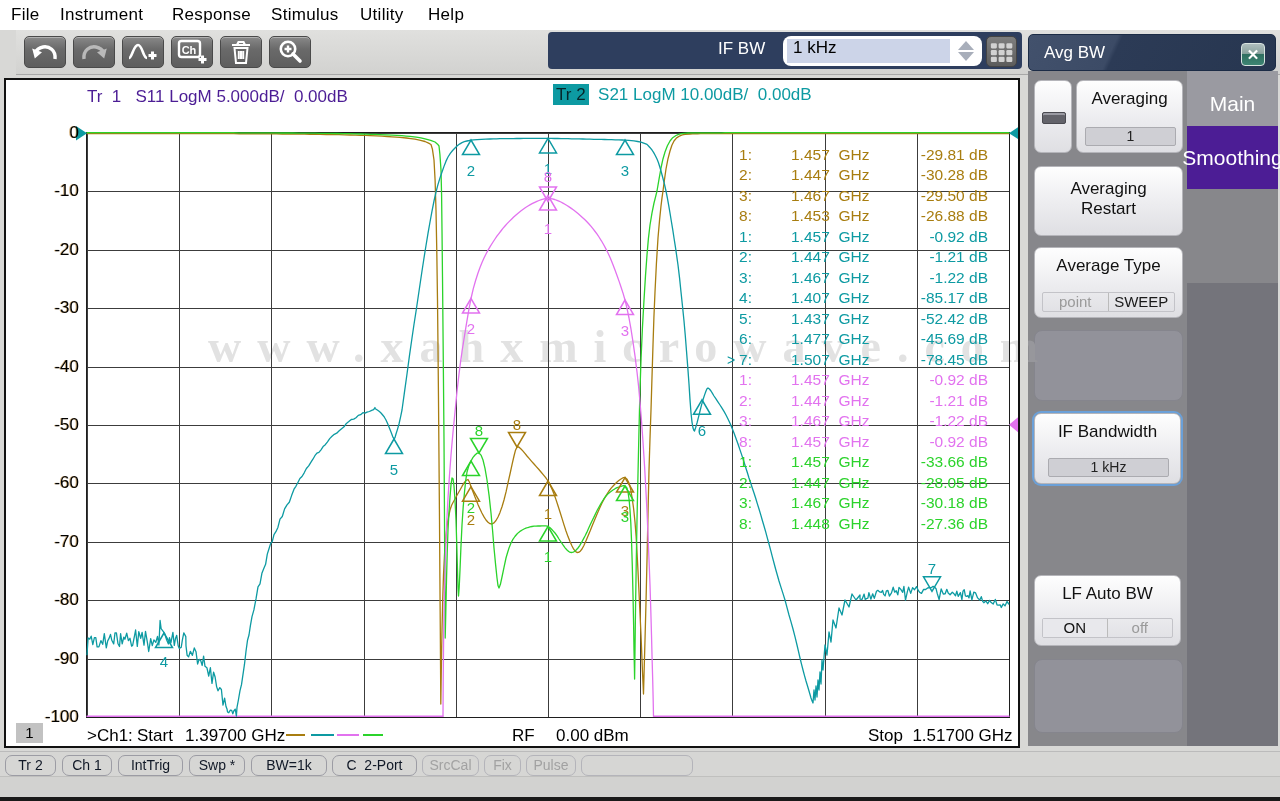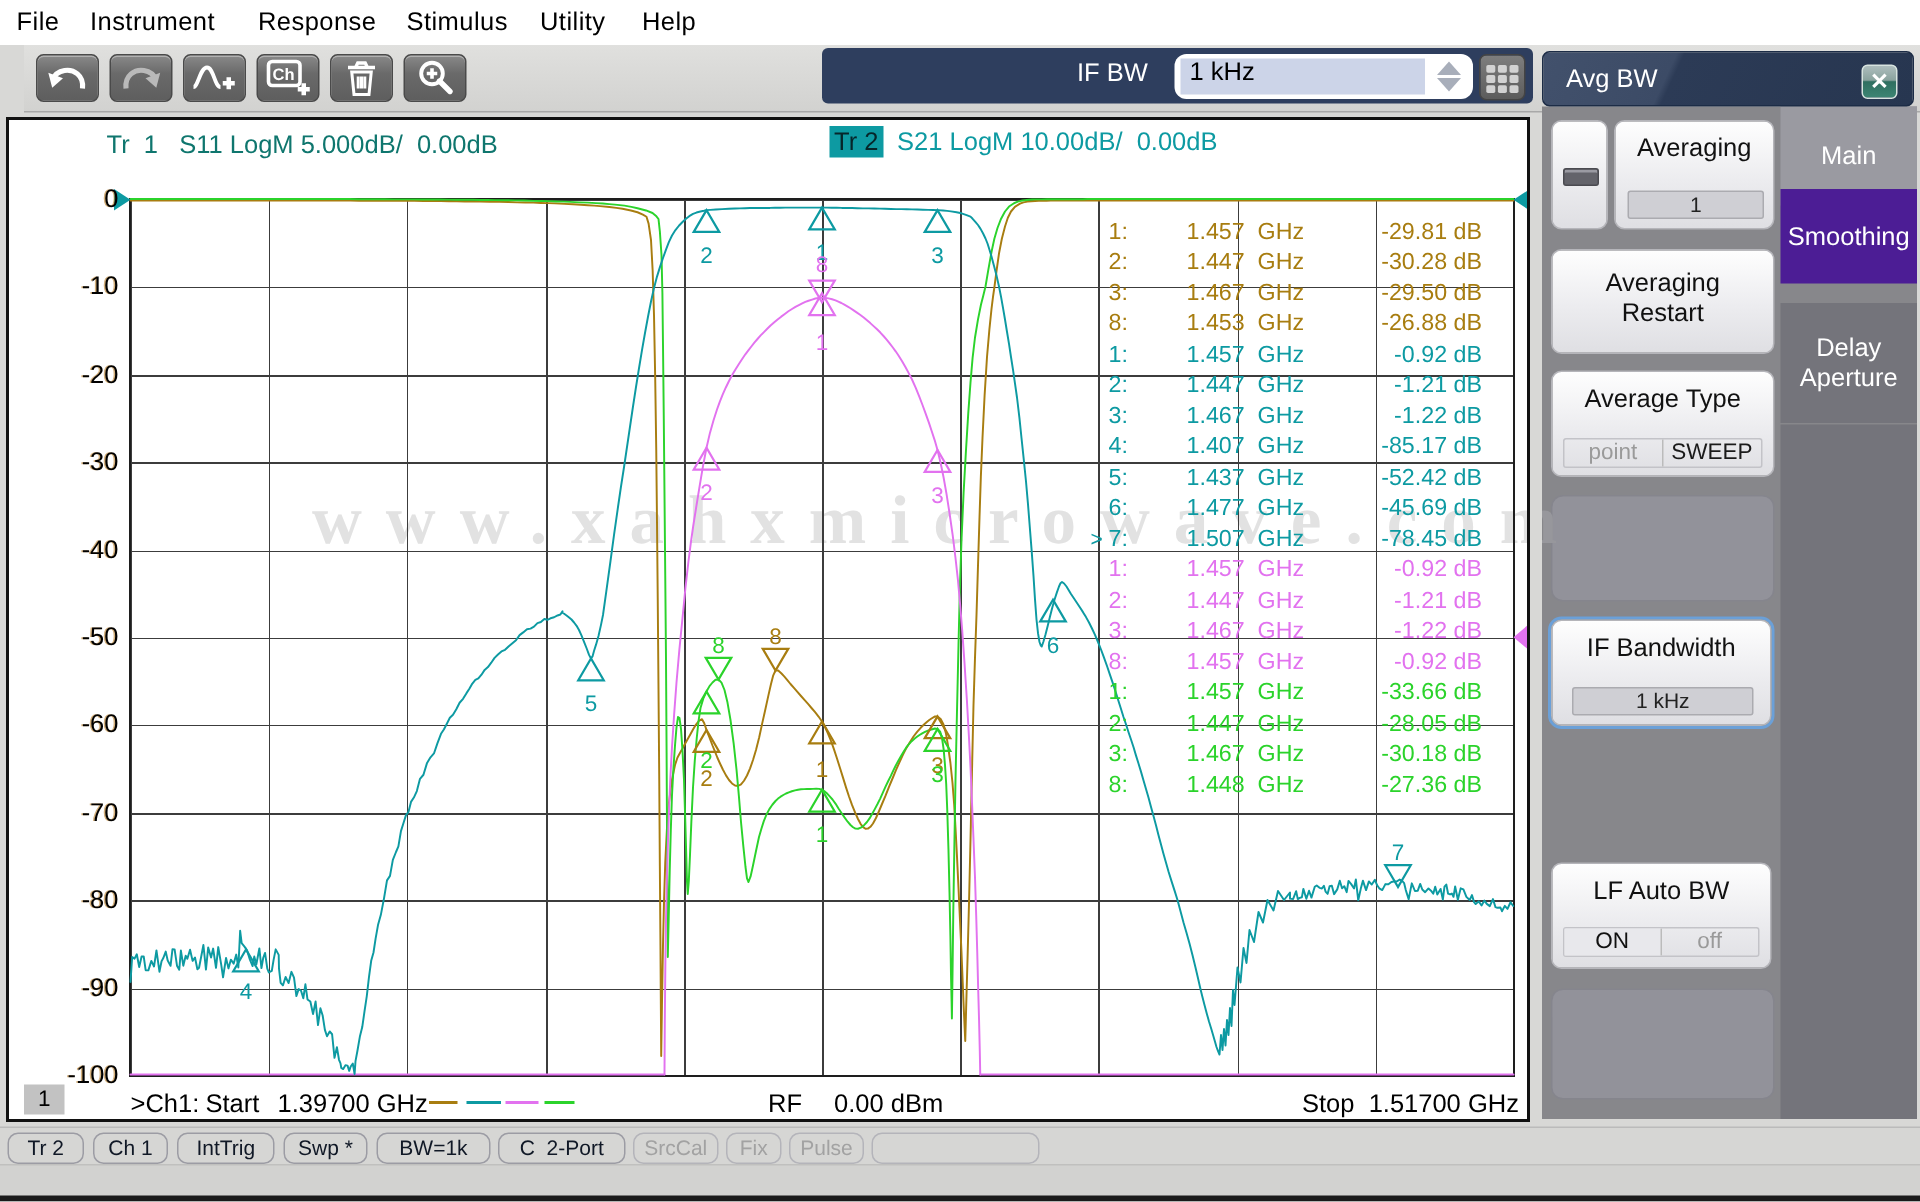--- a/index.html
+++ b/index.html
@@ -31,21 +31,21 @@
 .trow .tv{position:absolute;left:858px;width:130px;text-align:right}
 .btm{position:absolute;font-size:17px;color:#000}
 .dash{position:absolute;height:0;border-top:2.6px solid}
 #ch1box{left:16px;top:723px;width:27px;height:20px;background:#c2c2c2;color:#000;font-size:15px;text-align:center;line-height:20px}
 
 #panel{left:1028px;top:34px;width:250px;height:712px}
 #phead{position:absolute;left:0;top:0;width:248px;height:37px;border-radius:5px;background:linear-gradient(115deg,#42516c 0%,#3c4b66 34%,#2c3b56 36%,#273650 100%);border:1px solid #1c2c46}
 #phead .t{position:absolute;left:15px;top:8px;color:#fff;font-size:17px}
 #pclose{position:absolute;right:10px;top:8px;width:24px;height:23px;border-radius:4px;background:linear-gradient(#aebdbd 0%,#8aa39e 45%,#2f6f60 50%,#3d8573 100%);border:1px solid #d8e4e0;color:#fff;font-size:15px;font-weight:bold;text-align:center;line-height:22px}
 #pbody{position:absolute;left:0;top:37px;width:250px;height:675px;background:#87878b}
-.tab{position:absolute;left:159px;width:91px;color:#fff;font-size:17px;display:flex;align-items:center;justify-content:center;text-align:center}
+.tab{position:absolute;left:159px;width:91px;color:#fff;font-size:21px;display:flex;align-items:center;justify-content:center;text-align:center}
 .wbtn{position:absolute;background:linear-gradient(#fefefe,#ececef 55%,#dfdfe3);border-radius:7px;border:1px solid #b5b5ba;color:#111;font-size:17px;text-align:center}
 .vbox{position:absolute;left:13px;right:11px;height:19px;background:#cfcfd4;border:1px solid #ababb0;border-radius:2px;font-size:14px;color:#222;text-align:center;line-height:17px}
 .ph{position:absolute;left:6px;width:149px;background:#92929a;border-radius:8px;border:1px solid #85858d}
 .seg{position:absolute;left:7px;right:7px;height:20px;border:1px solid #c3c3c8;border-radius:2px;font-size:15px}
 .seg .l,.seg .r{position:absolute;top:0;width:50%;height:100%;line-height:18px;text-align:center}
 .seg .l{left:0;border-right:1px solid #bbb}
 .seg .r{right:0}
 
 #sbar{left:0;top:751px;width:1280px;height:26px;background:#d6d6d4;border-top:1px solid #bbb}
 .sbtn{position:absolute;top:3px;height:21px;border:1px solid #9c9ca4;border-radius:7px;font-size:14px;color:#101826;text-align:center;line-height:19px}
@@ -178,21 +178,21 @@
         <path d="M548.0 526.5 L539.5 541.0 L556.5 541.0 Z" fill="none" stroke="#2bd32b" stroke-width="1.5"></path>
         <path d="M625.0 486.0 L616.5 500.5 L633.5 500.5 Z" fill="none" stroke="#2bd32b" stroke-width="1.5"></path>
         <path d="M471.0 298.5 L462.5 313.0 L479.5 313.0 Z" fill="none" stroke="#e272ef" stroke-width="1.5"></path>
         <path d="M625.0 300.0 L616.5 314.5 L633.5 314.5 Z" fill="none" stroke="#e272ef" stroke-width="1.5"></path>
         <path d="M548.0 195.5 L539.5 210.0 L556.5 210.0 Z" fill="none" stroke="#e272ef" stroke-width="1.5"></path>
         <path d="M548.0 201.5 L539.5 187.0 L556.5 187.0 Z" fill="none" stroke="#e272ef" stroke-width="1.5"></path>
     <path d="M76 126 L87 133.2 L76 140.4 Z" fill="#0d9aa2"></path>
         <path d="M1020 126 L1009 133.2 L1020 140.4 Z" fill="#0d9aa2"></path>
         <path d="M1020 415.5 L1009 424.8 L1020 434 Z" fill="#e272ef"></path>
   </svg>
-  <div class="tl" style="left:71px;top:87px;color:#0f766e">Tr  1   S11 LogM 5.000dB/  0.00dB</div>
+  <div class="tl" style="left:87px;top:87px;color:#4c1d95">Tr  1   S11 LogM 5.000dB/  0.00dB</div>
   <div class="tl" style="left:553px;top:85px"><span style="background:#0d9aa2;color:#06262a;padding:1px 3px">Tr 2</span><span style="color:#0d9aa2">  S21 LogM 10.00dB/  0.00dB</span></div>
   <div class="ylab" style="top:123.0px">0</div>
       <div class="ylab" style="top:181.4px">-10</div>
       <div class="ylab" style="top:239.8px">-20</div>
       <div class="ylab" style="top:298.2px">-30</div>
       <div class="ylab" style="top:356.6px">-40</div>
       <div class="ylab" style="top:415.0px">-50</div>
       <div class="ylab" style="top:473.4px">-60</div>
       <div class="ylab" style="top:531.8px">-70</div>
       <div class="ylab" style="top:590.2px">-80</div>
@@ -323,21 +323,20 @@
   <div class="btm" style="left:556px;top:726px">0.00 dBm</div>
   <div class="btm" style="left:868px;top:726px">Stop&nbsp;&nbsp;1.51700 GHz</div>
   <div class="abs" id="ch1box">1</div>
 </div>
   </div>
 
 <div class="abs" id="panel">
   <div id="pbody">
     <div class="tab" style="top:0;height:66px;background:#9a9aa1">Main</div>
     <div class="tab" style="top:55px;height:63px;background:#4c1d95">Smoothing</div>
-    <div class="tab" style="top:131px;height:80px;background:#74747b">Delay<br>Aperture</div>
     <div class="tab" style="top:212px;height:463px;background:#74747b"></div>
 
     <div class="wbtn" style="left:6px;top:9px;width:38px;height:73px">
       <div style="position:absolute;left:7px;top:31px;width:24px;height:12px;background:#63636a;border-radius:2px;border:1px solid #4a4a50;box-shadow:inset 0 2px 0 #9a9aa2"></div>
     </div>
     <div class="wbtn" style="left:48px;top:9px;width:107px;height:73px">
       <div style="margin-top:8px">Averaging</div>
       <div class="vbox" style="top:46px;left:8px;right:6px">1</div>
     </div>
     <div class="wbtn" style="left:6px;top:95px;width:149px;height:70px;padding-top:12px">Averaging<br>Restart</div>

